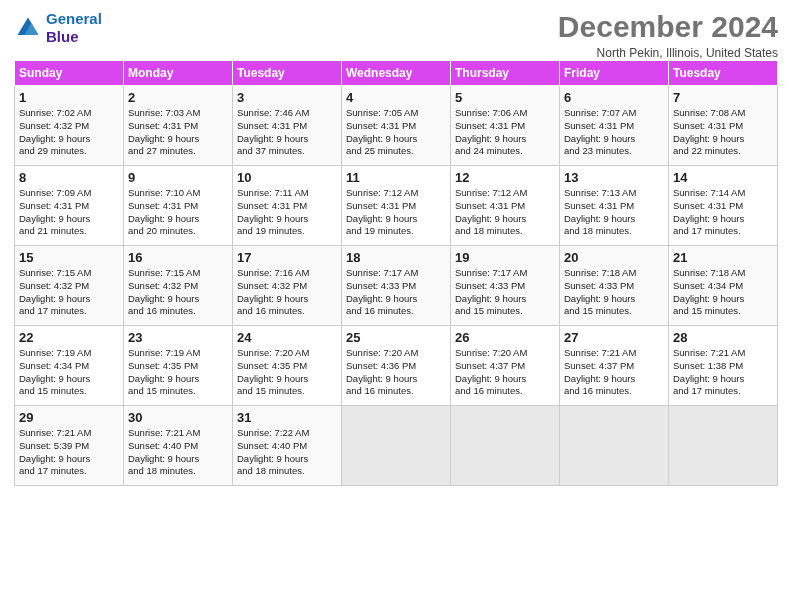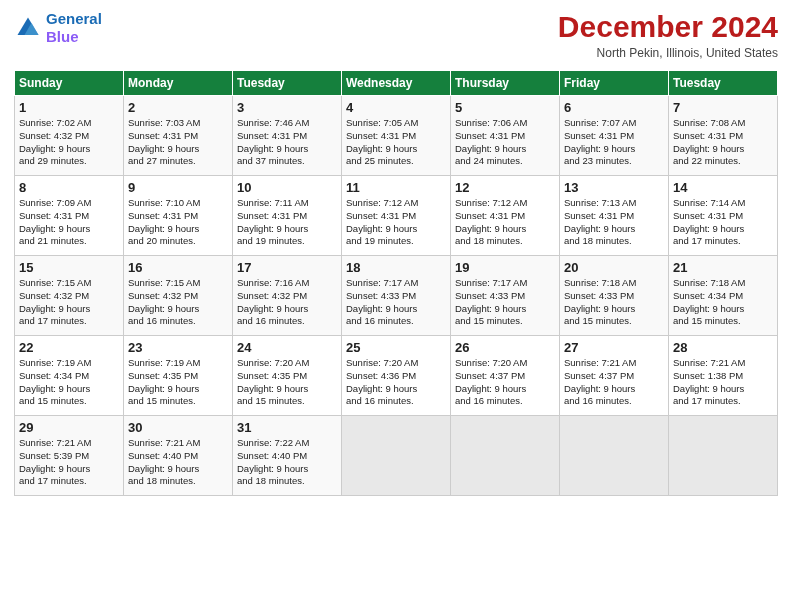--- a/index.html
+++ b/index.html
@@ -11,21 +11,21 @@
       overflow: hidden;
     }
     .container {
       width: 792px;
       padding: 10px 14px 8px 14px;
     }
     .header-row {
       display: flex;
       justify-content: space-between;
       align-items: flex-start;
-      margin-bottom: 10px;
+      margin-bottom: 0;
     }
     .logo {
       display: flex;
       align-items: center;
       gap: 4px;
     }
     .logo-text {
       font-size: 15px;
       font-weight: bold;
       color: #333;
@@ -37,34 +37,34 @@
     .logo-icon {
       width: 28px;
       height: 28px;
     }
     .title-block {
       text-align: right;
     }
     .month-title {
       font-size: 30px;
       font-weight: bold;
-      color: #b91c1c;
+      color: #737373;
     }
     .location-title {
       font-size: 12px;
       color: #444;
       margin-top: 2px;
     }
     .calendar-table {
       width: 100%;
       border-collapse: collapse;
       table-layout: fixed;
     }
     .calendar-table thead tr th {
-      background-color: #15803d;
+      background-color: #d946ef;
       color: #fff;
       font-size: 12px;
       font-weight: bold;
       padding: 5px 4px;
       text-align: left;
       border: 1px solid #fff;
     }
     .calendar-table tbody tr td {
       vertical-align: top;
       border: 1px solid #ccc;
@@ -96,21 +96,21 @@
 
 <div class="container">
   <div class="header-row">
     <div class="logo">
       <svg class="logo-icon" viewBox="0 0 32 32">
         <polygon points="16,4 28,24 4,24" fill="#1a6bb5"></polygon>
         <polygon points="20,10 28,24 12,24" fill="#4a9fd4" opacity="0.7"></polygon>
       </svg>
       <div class="logo-text">
         <div><span>General</span></div>
-        <div><span style="color:#8b5cf6;text-align:right;">Blue</span></div>
+        <div><span style="color:#4c1d95;text-align:right;">Blue</span></div>
       </div>
     </div>
     <div class="title-block">
       <div class="month-title">December 2024</div>
       <div class="location-title">North Pekin, Illinois, United States</div>
     </div>
   </div>
 
   <table class="calendar-table">
     <thead>

